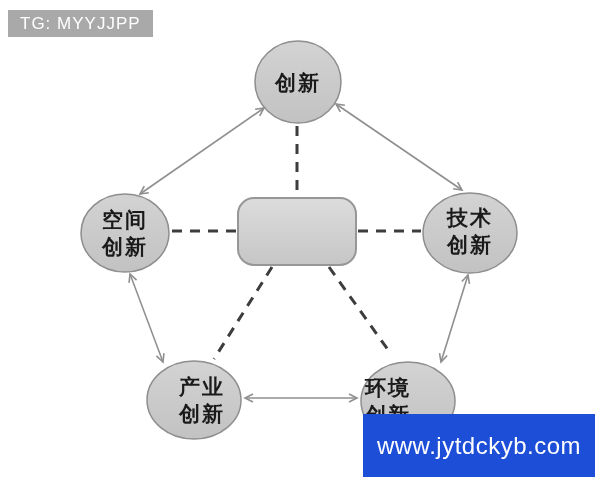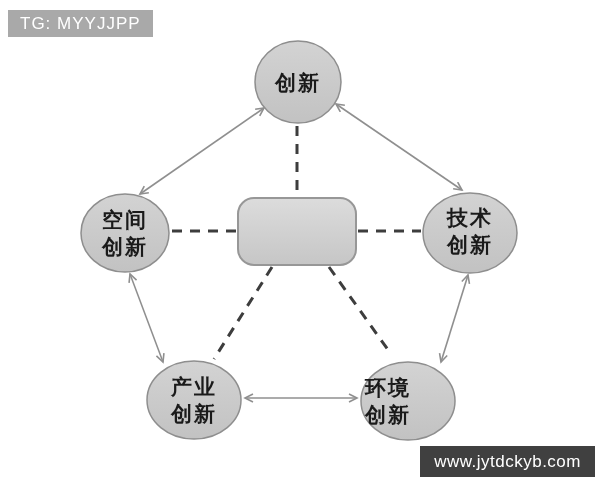--- a/index.html
+++ b/index.html
@@ -44,25 +44,25 @@
     background:#a9a9a9;
     color:#ffffff;
     font-size:17px;
     line-height:27px;
     padding:0 12px 0 12px;
     letter-spacing:1px;
   }
   .watermark{
     position:absolute;
     right:5px;bottom:3px;
-    background:#404040;
+    background:#1d4ed8;
     color:#ffffff;
-    font-size:17px;
+    font-size:24px;
     line-height:31px;
-    padding:0 14px;
+    padding:16px 14px;
     letter-spacing:0.5px;
   }
 </style>
 </head>
 <body>
 
 <div class="stage">
 
   <svg width="600" height="480" viewBox="0 0 600 480">
     <defs>
@@ -113,21 +113,21 @@
   <div class="node-label" style="left:125px;top:233px;">
     <span>空间</span>
     <span>创新</span>
   </div>
 
   <div class="node-label" style="left:470px;top:233px;font-family:Liberation Mono, monospace;">
     <span>技术</span>
     <span>创新</span>
   </div>
 
-  <div class="node-label" style="left:194px;top:400px;">
+  <div class="node-label" style="left:202px;top:400px;">
     <span>产业</span>
     <span>创新</span>
   </div>
 
   <div class="node-label" style="left:388px;top:401px;">
     <span>环境</span>
     <span>创新</span>
   </div>
 
 

